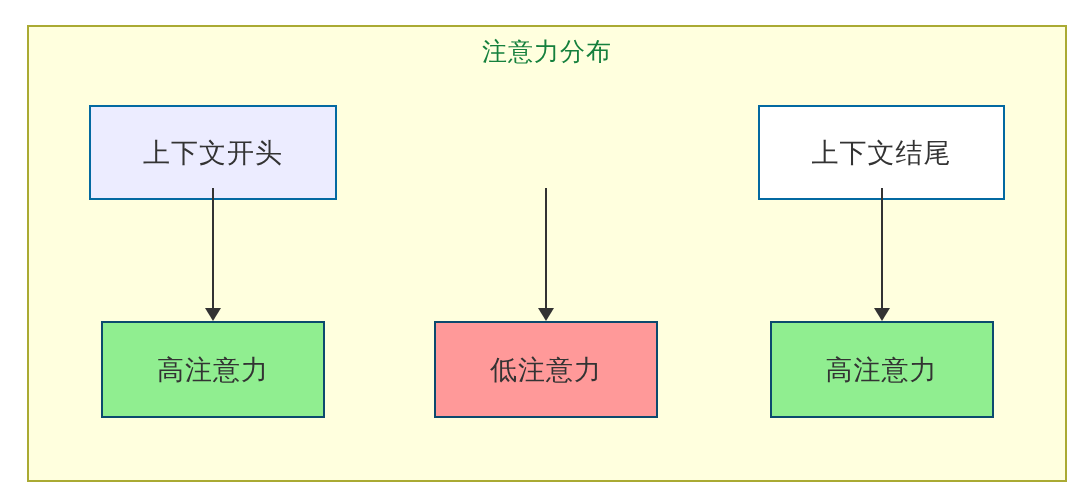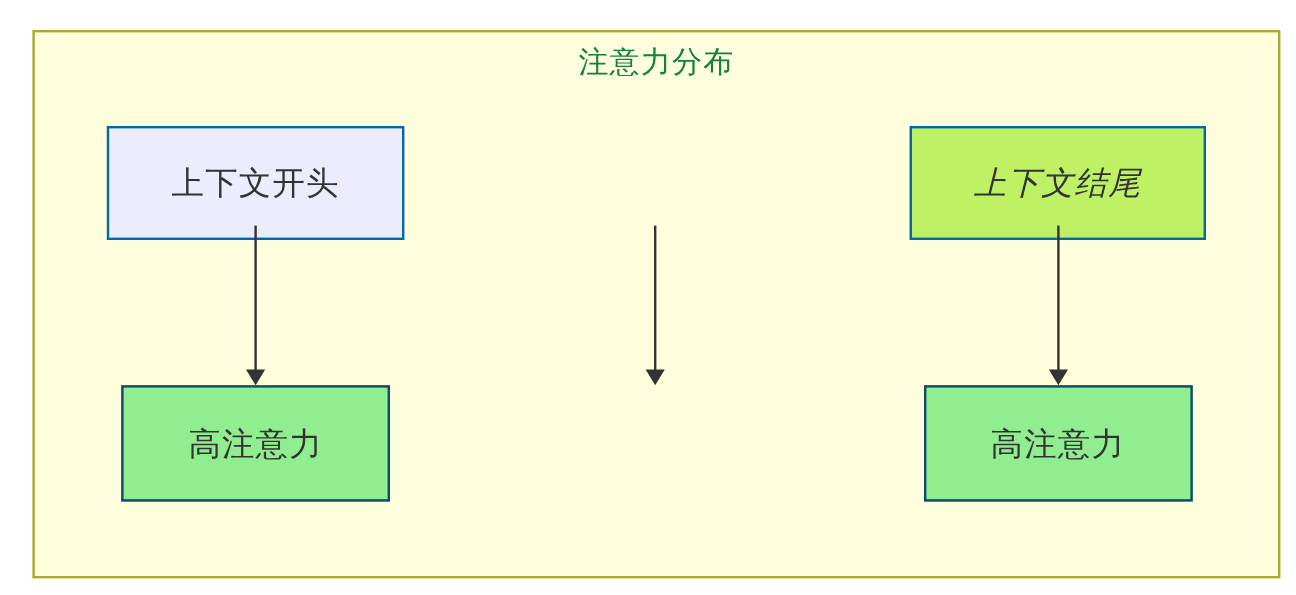--- a/index.html
+++ b/index.html
@@ -88,24 +88,27 @@
       <div class="arrow-line" style="background-color: rgb(51, 51, 51);"></div>
       <div class="arrow-head" style="border-top-color: rgb(51, 51, 51);"></div>
       <div class="node target-node" style="background-color: rgb(144, 238, 144);">
         <span>高注意力</span>
       </div>
     </div>
 
     <div class="column col-2">
       <div class="arrow-line" style="background-color: rgb(51, 51, 51);"></div>
       <div class="arrow-head" style="border-top-color: rgb(51, 51, 51);"></div>
+      <div class="node target-node" style="background-color: rgb(255, 153, 153);">
+        <span>低注意力</span>
+      </div>
     </div>
 
     <div class="column col-3">
-      <div class="node source-node" style="background-color: #bef264; font-style: italic;">
+      <div class="node source-node" style="background-color: #ffffff;">
         <span>上下文结尾</span>
       </div>
       <div class="arrow-line" style="background-color: rgb(51, 51, 51);"></div>
       <div class="arrow-head" style="border-top-color: rgb(51, 51, 51);"></div>
       <div class="node target-node" style="background-color: rgb(144, 238, 144);">
         <span>高注意力</span>
       </div>
     </div>
   </div>
 </div>

